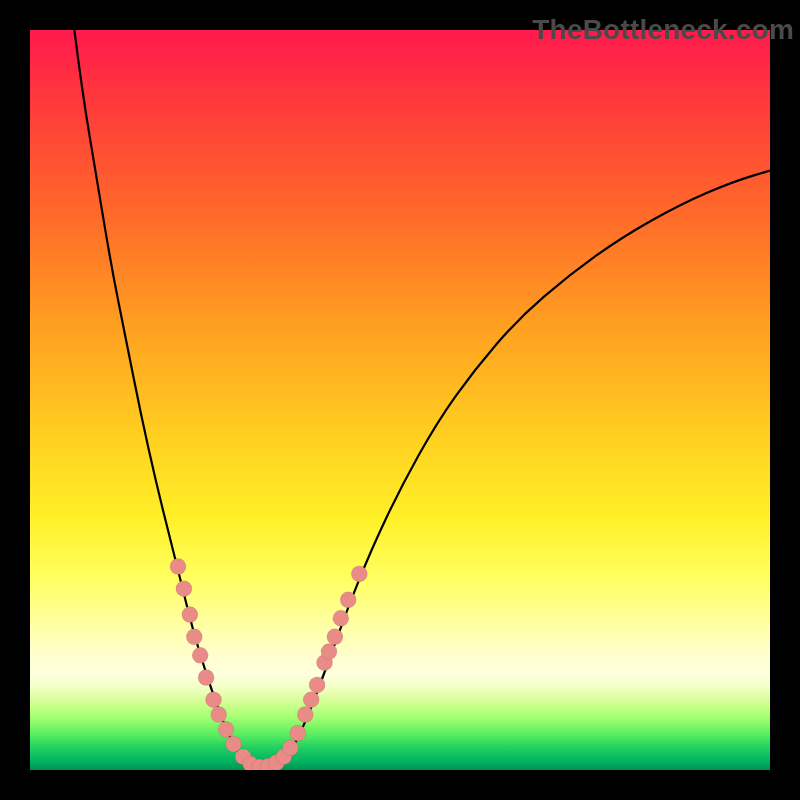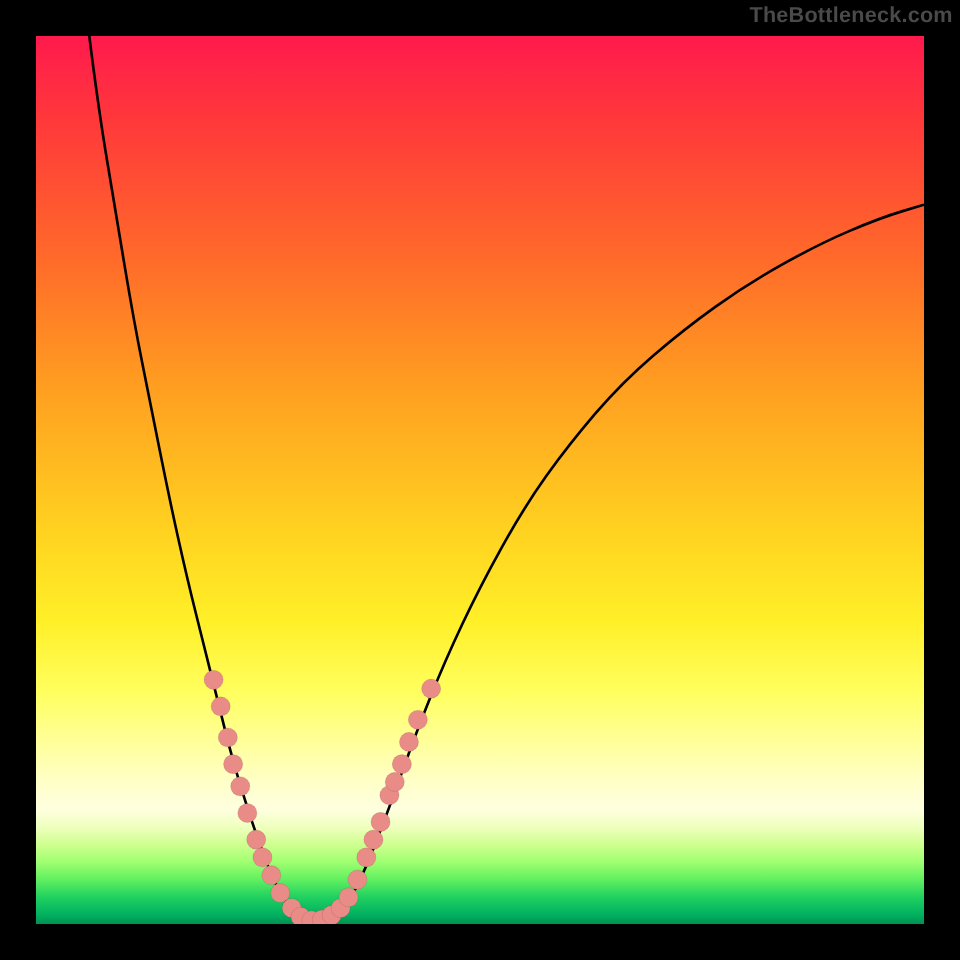--- a/index.html
+++ b/index.html
@@ -32,23 +32,23 @@
       #d0ff90 91%,
       #a0ff70 93%,
       #60f060 95%,
       #20d060 97%,
       #00b060 99%,
       #009050 100%
     );
   }
   .watermark {
     position: absolute;
-    top: 2px;
+    top: 14px;
     right: 6px;
-    font-size: 18px;
+    font-size: 28px;
     font-weight: 600;
     color: #4a4a4a;
     letter-spacing: 0.2px;
     z-index: 50;
   }
   svg.plot {
     position: absolute;
     left: 0;
     top: 0;
     width: 740px;

